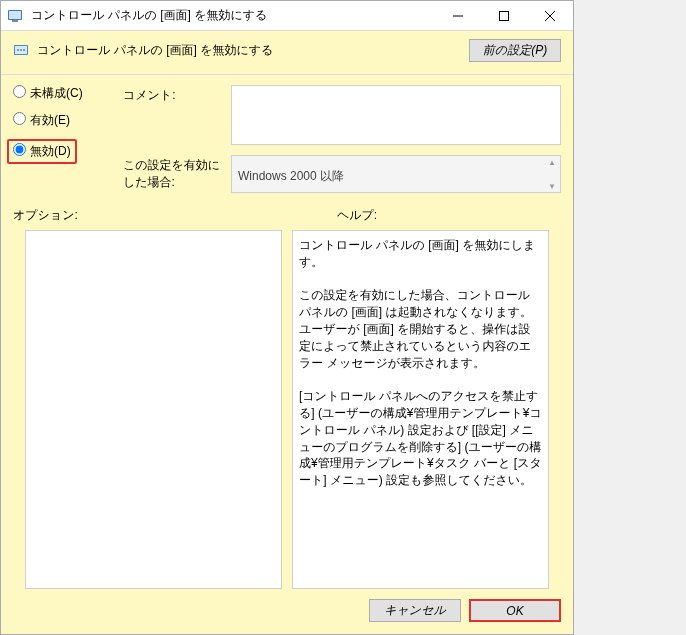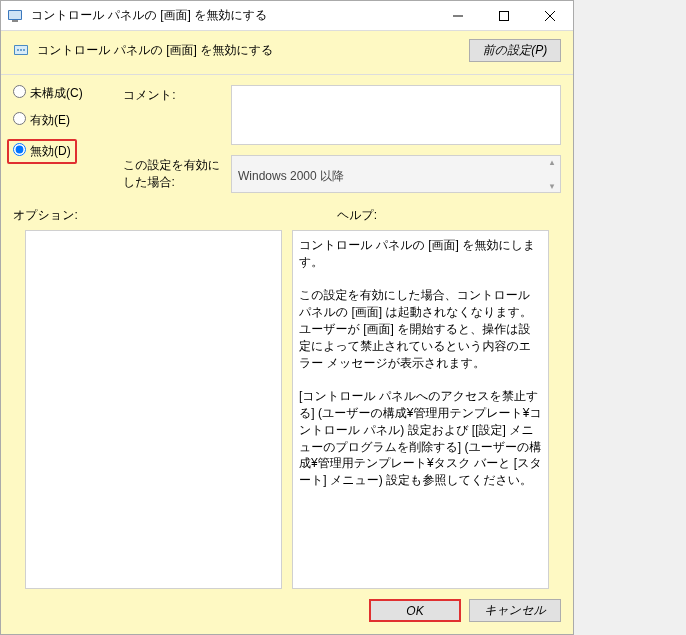--- a/index.html
+++ b/index.html
@@ -131,16 +131,16 @@
     <div class="pane">
       <div class="help-content">コントロール パネルの [画面] を無効にします。
 
 この設定を有効にした場合、コントロール パネルの [画面] は起動されなくなります。ユーザーが [画面] を開始すると、操作は設定によって禁止されているという内容のエラー メッセージが表示されます。
 
 [コントロール パネルへのアクセスを禁止する] (ユーザーの構成¥管理用テンプレート¥コントロール パネル) 設定および [[設定] メニューのプログラムを削除する] (ユーザーの構成¥管理用テンプレート¥タスク バーと [スタート] メニュー) 設定も参照してください。</div>
     </div>
   </div>
 
   <div class="footer">
+    <button class="btn">キャンセル</button>
     <button class="btn btn-ok">OK</button>
-    <button class="btn">キャンセル</button>
   </div>
 </div>
 
 </body></html>

